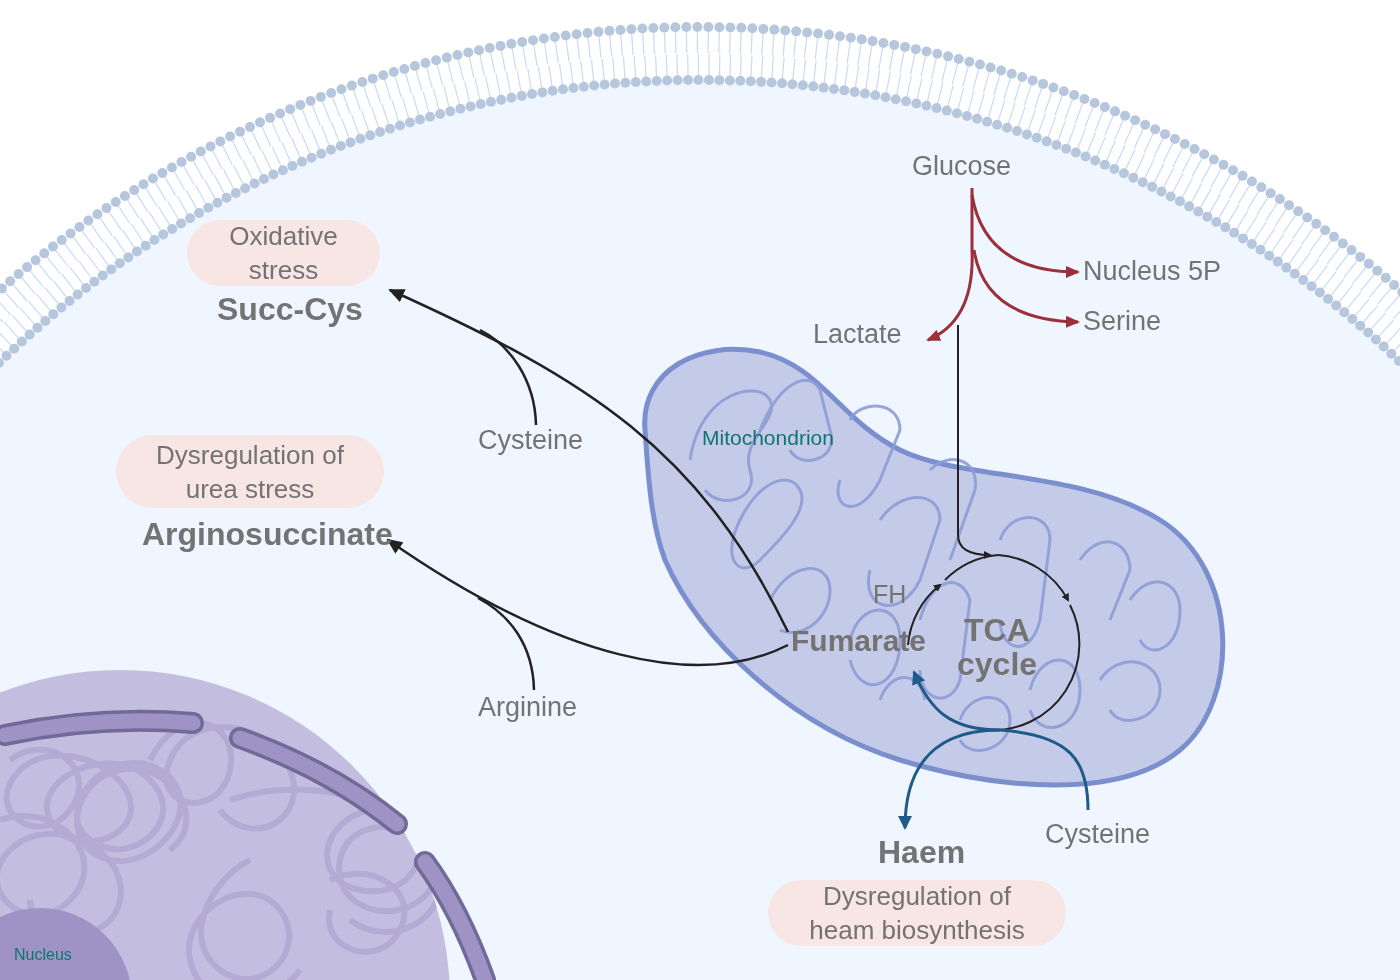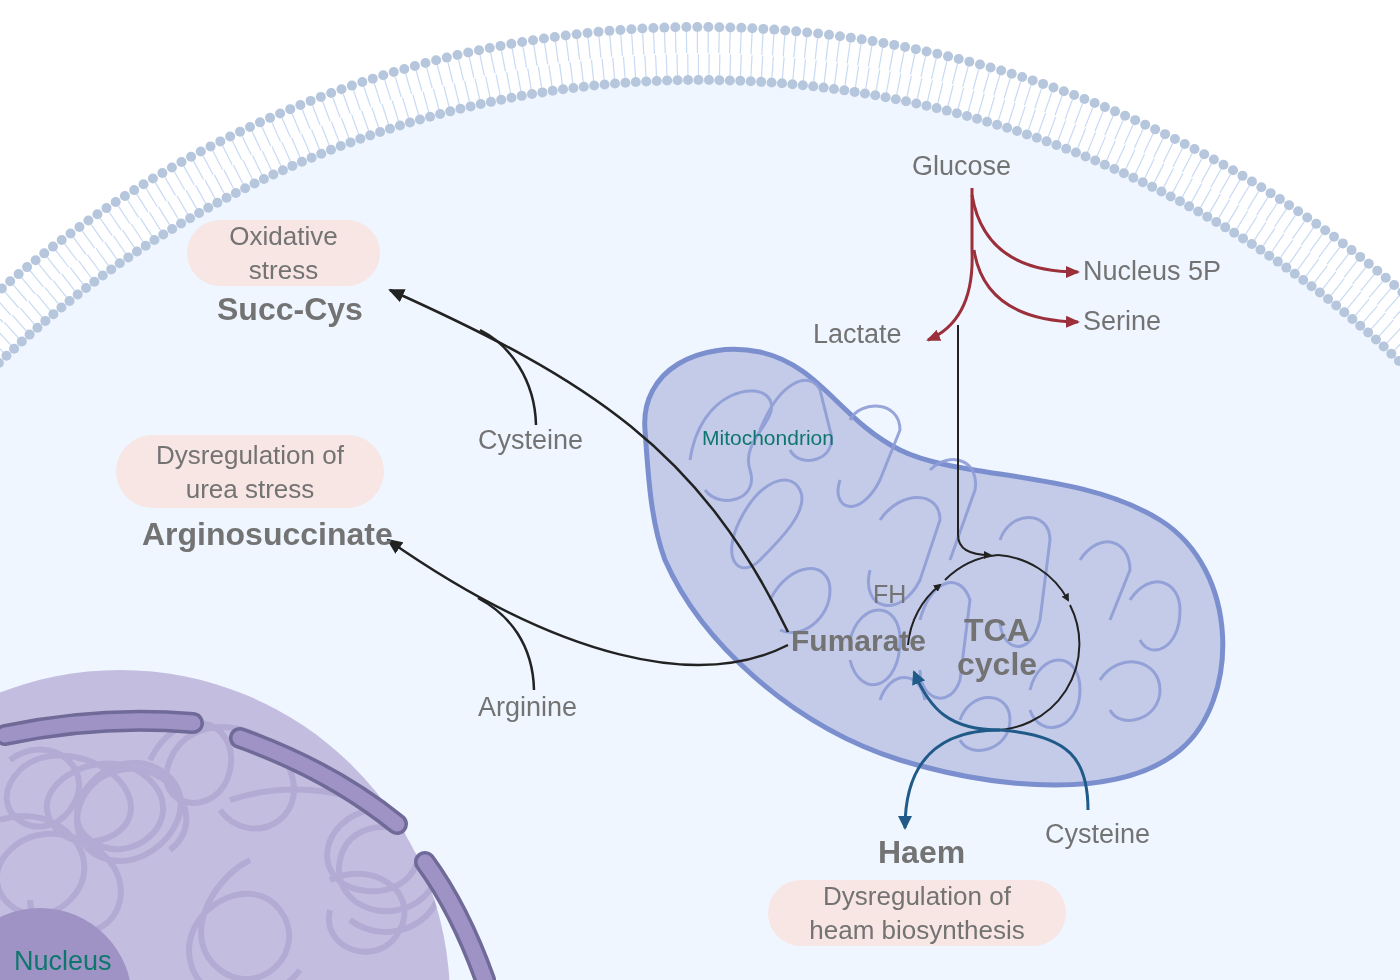--- a/index.html
+++ b/index.html
@@ -745,21 +745,21 @@
   </g>
 
   <g fill="none" stroke="#1f5a88" stroke-width="3">
     <path d="M1088,810 C1088,760 1070,735 1000,730 C950,730 930,710 914,672" marker-end="url(#arrBlue)"></path>
     <path d="M1000,730 C940,730 905,760 905,828" marker-end="url(#arrBlue)"></path>
   </g>
 </svg>
 
 
 <div class="ghost" style="left:702px;top:426px;">Mitochondrion</div>
-<div class="ghost" style="left:14px;top:946px;font-size:27px;">Nucleus</div>
+<div class="ghost" style="left:14px;top:946px;font-size:16px;">Nucleus</div>
 
 <div class="lbl reg" style="left:912px;top:151px;">Glucose</div>
 <div class="lbl reg" style="left:1083px;top:256px;">Nucleus 5P</div>
 <div class="lbl reg" style="left:1083px;top:306px;">Serine</div>
 <div class="lbl reg" style="left:813px;top:319px;">Lactate</div>
 <div class="lbl reg" style="left:478px;top:425px;">Cysteine</div>
 <div class="lbl reg" style="left:478px;top:692px;">Arginine</div>
 <div class="lbl reg" style="left:1045px;top:819px;">Cysteine</div>
 <div class="lbl" style="left:873px;top:580px;font-size:25px;">FH</div>
 <div class="lbl" style="left:791px;top:624px;font-size:30px;font-weight:bold;">Fumarate</div>

